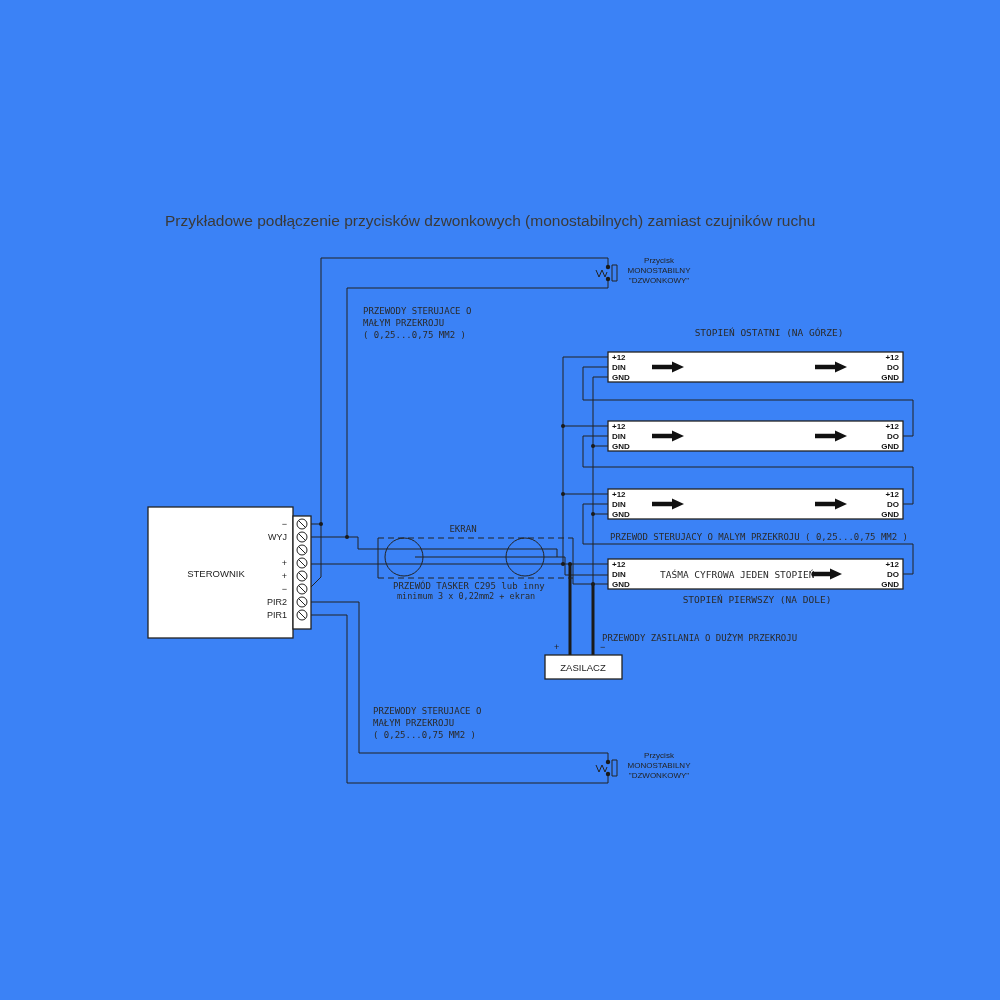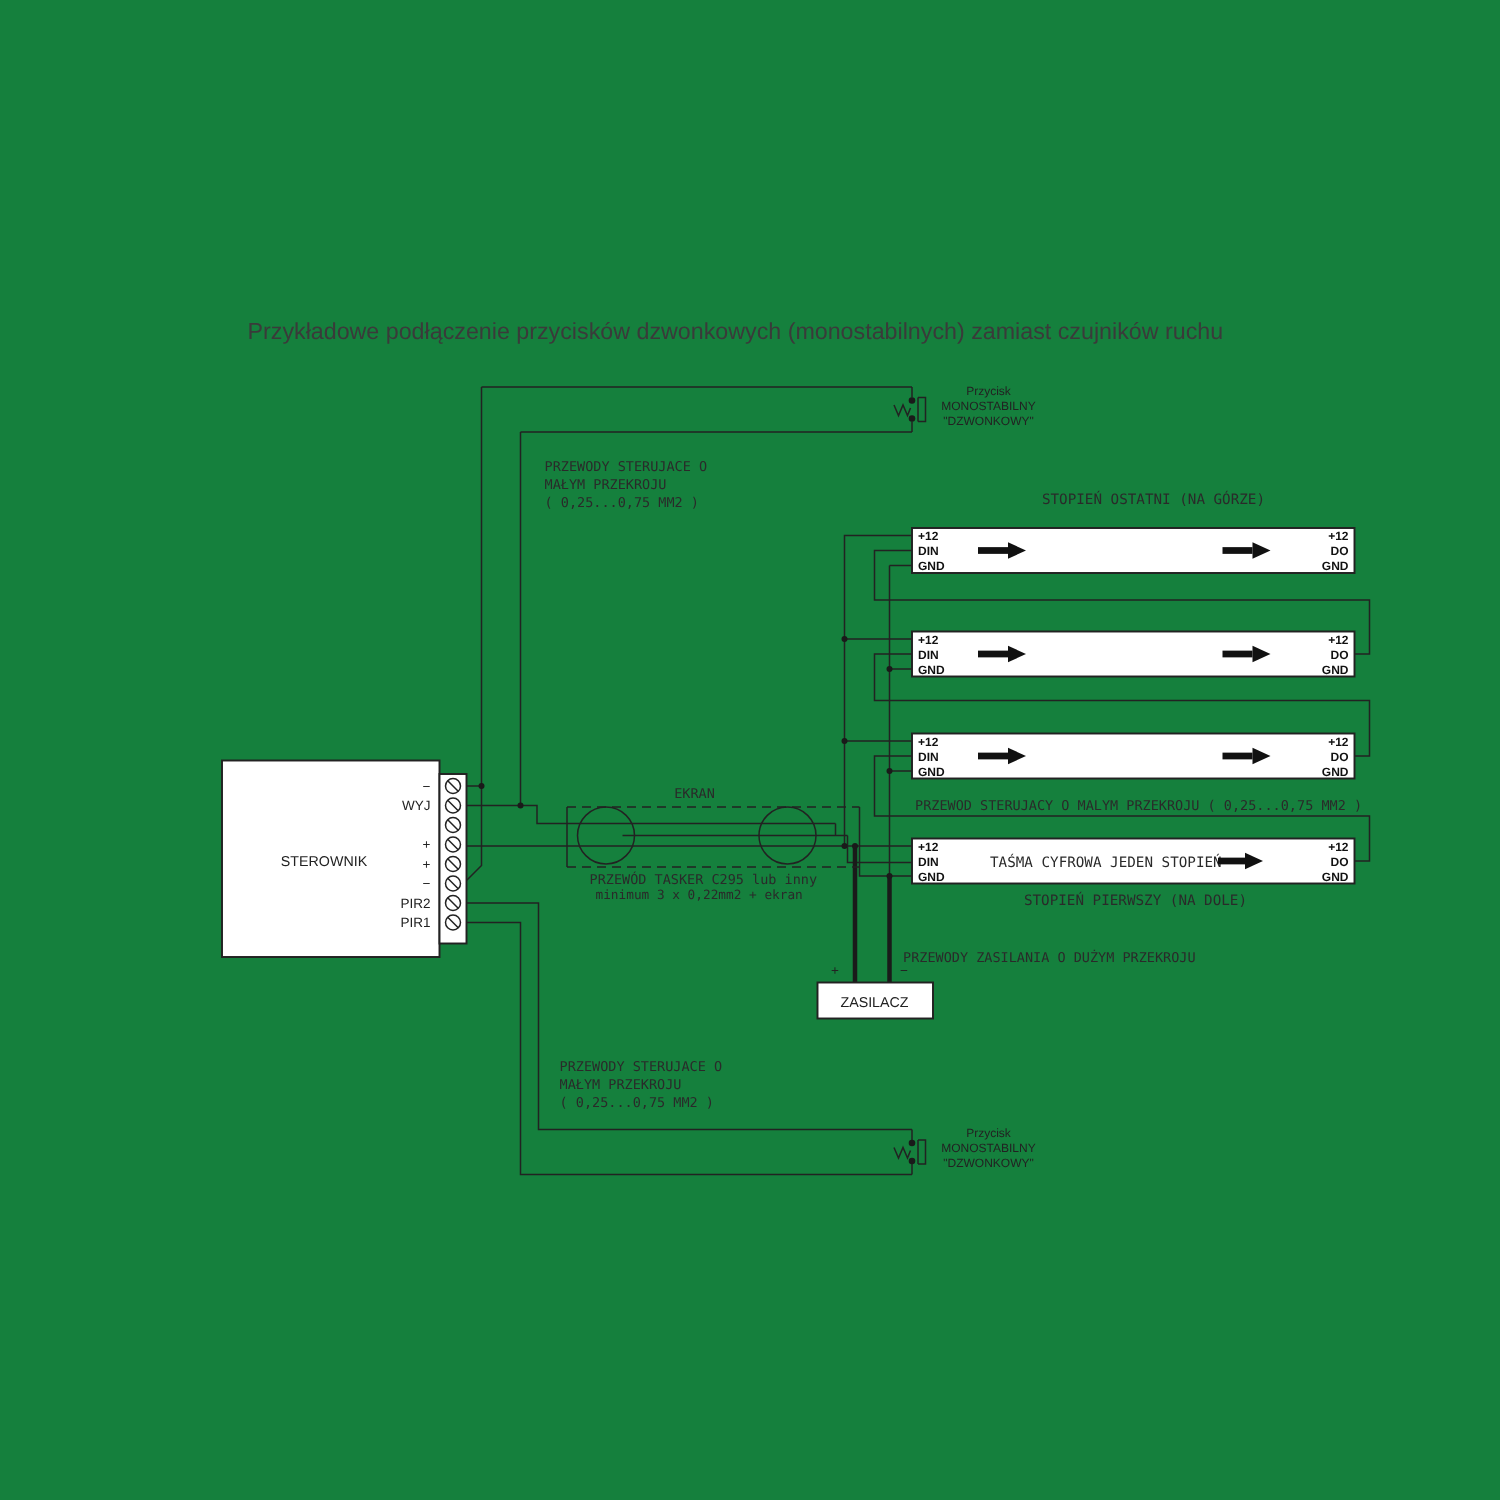--- a/index.html
+++ b/index.html
@@ -1,16 +1,16 @@
 <!DOCTYPE html>
 <html><head>
 <meta charset="utf-8">
 <style>
   html,body{margin:0;padding:0;background:#ffffff;}
-  #stage{position:relative;width:1000px;height:1000px;background:#15803d;overflow:hidden;}
+  #stage{position:relative;width:1000px;height:1000px;background:#3b82f6;overflow:hidden;}
   svg{position:absolute;left:0;top:0;}
   .w{stroke:#222;fill:none;stroke-width:1;}
   .thick{stroke:#1a1a1a;fill:none;stroke-width:3;}
   .dash{stroke:#222;fill:none;stroke-width:1;stroke-dasharray:6 4;}
   .dot{fill:#1a1a1a;stroke:none;}
   .box{fill:#ffffff;stroke:#222;stroke-width:1.3;}
   .arrowline{stroke:#111;stroke-width:4.5;fill:none;}
   .arrowhead{fill:#111;stroke:none;}
   .t-title{font-family:"Liberation Sans",sans-serif;font-size:15.5px;fill:#3a3a3a;}
   .t-mono{font-family:"DejaVu Sans Mono",monospace;font-size:9px;fill:#2a2a2a;}

